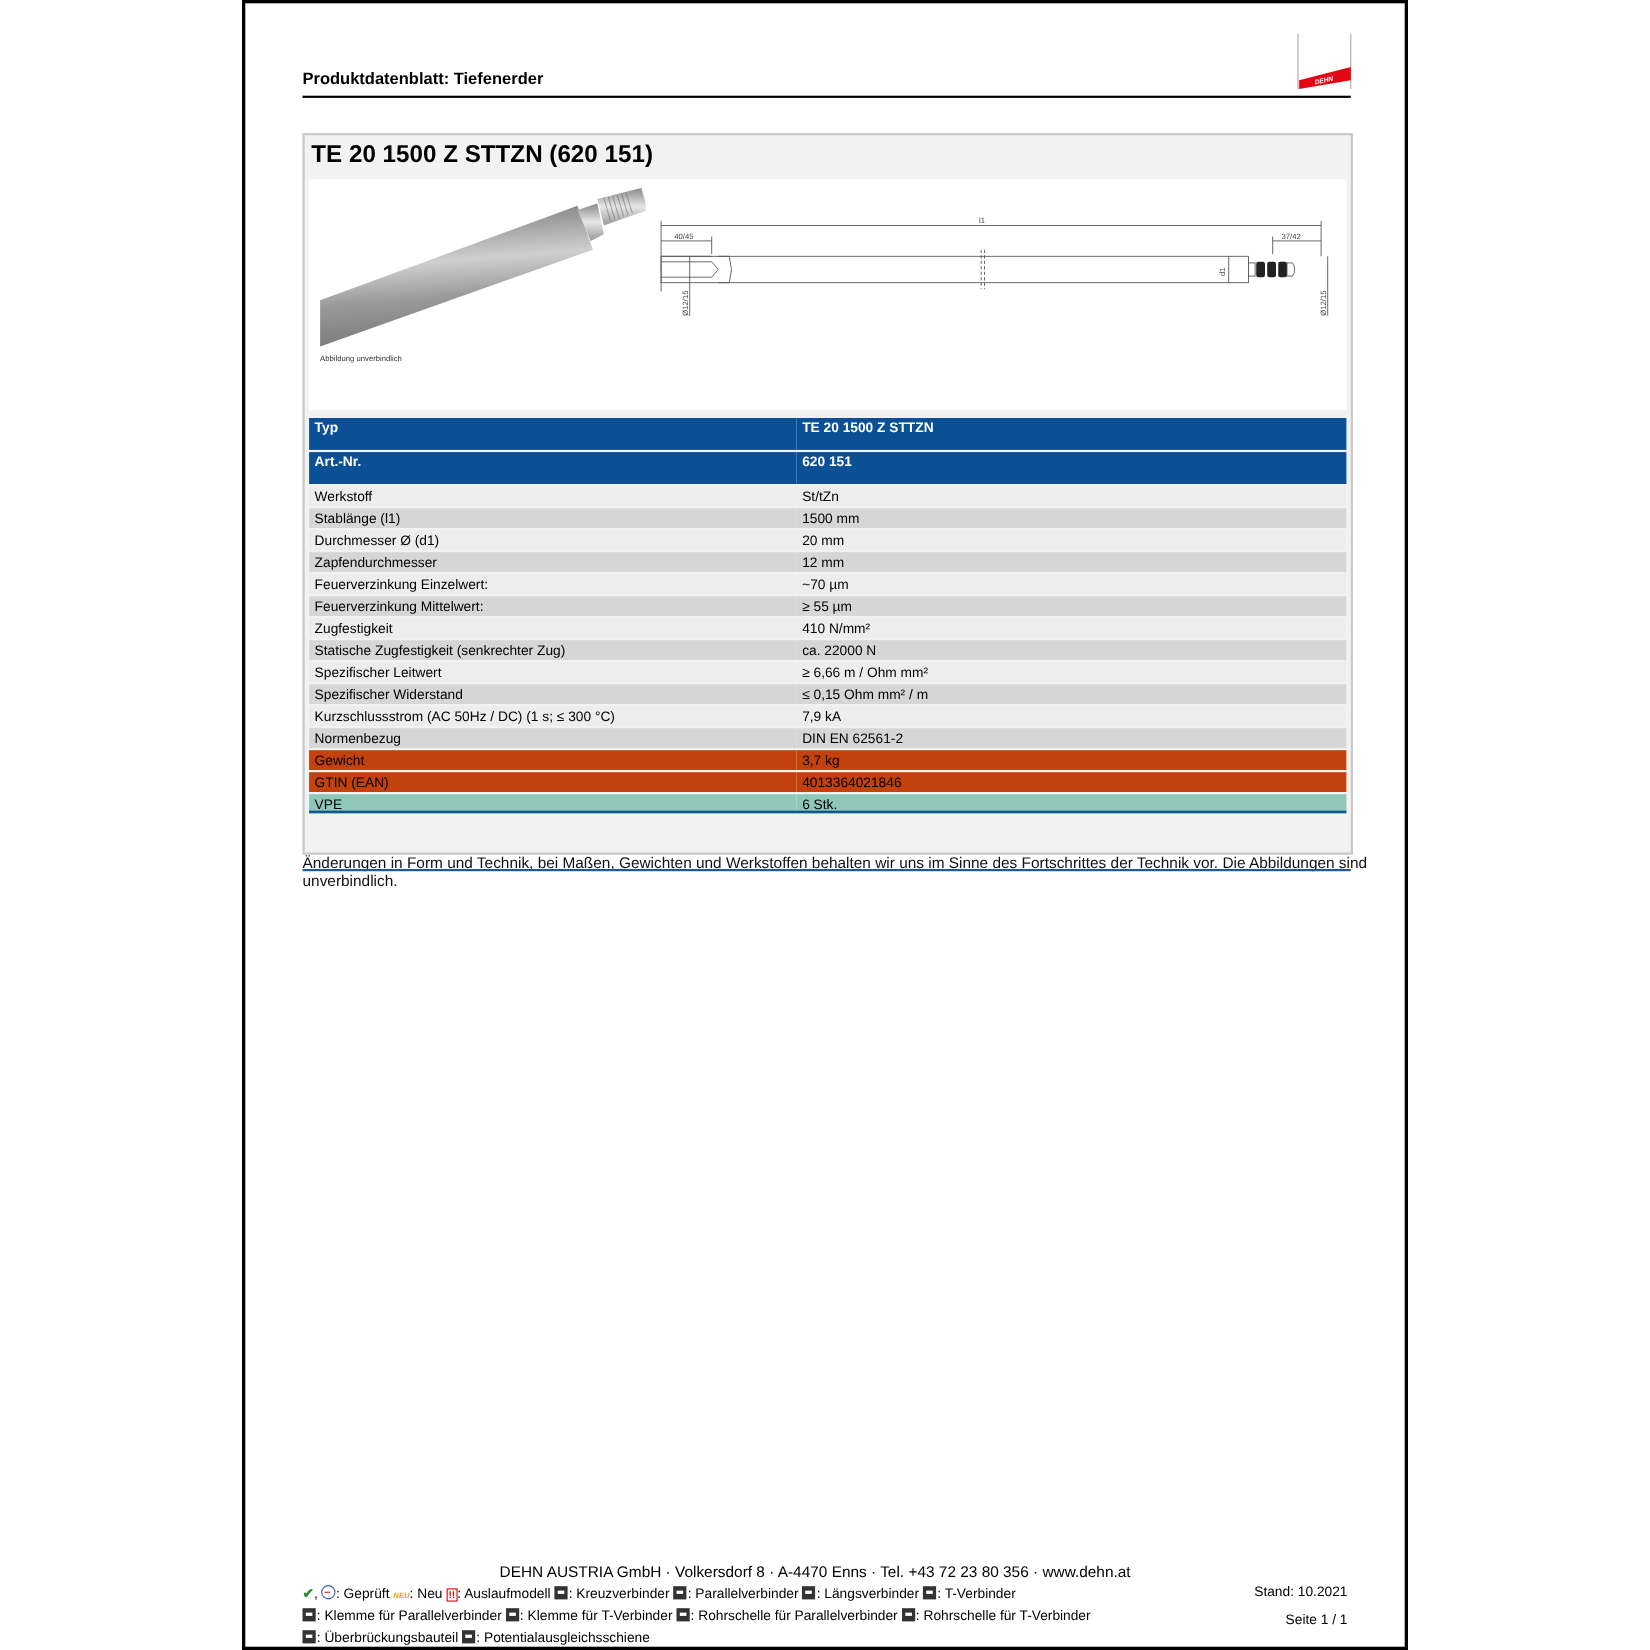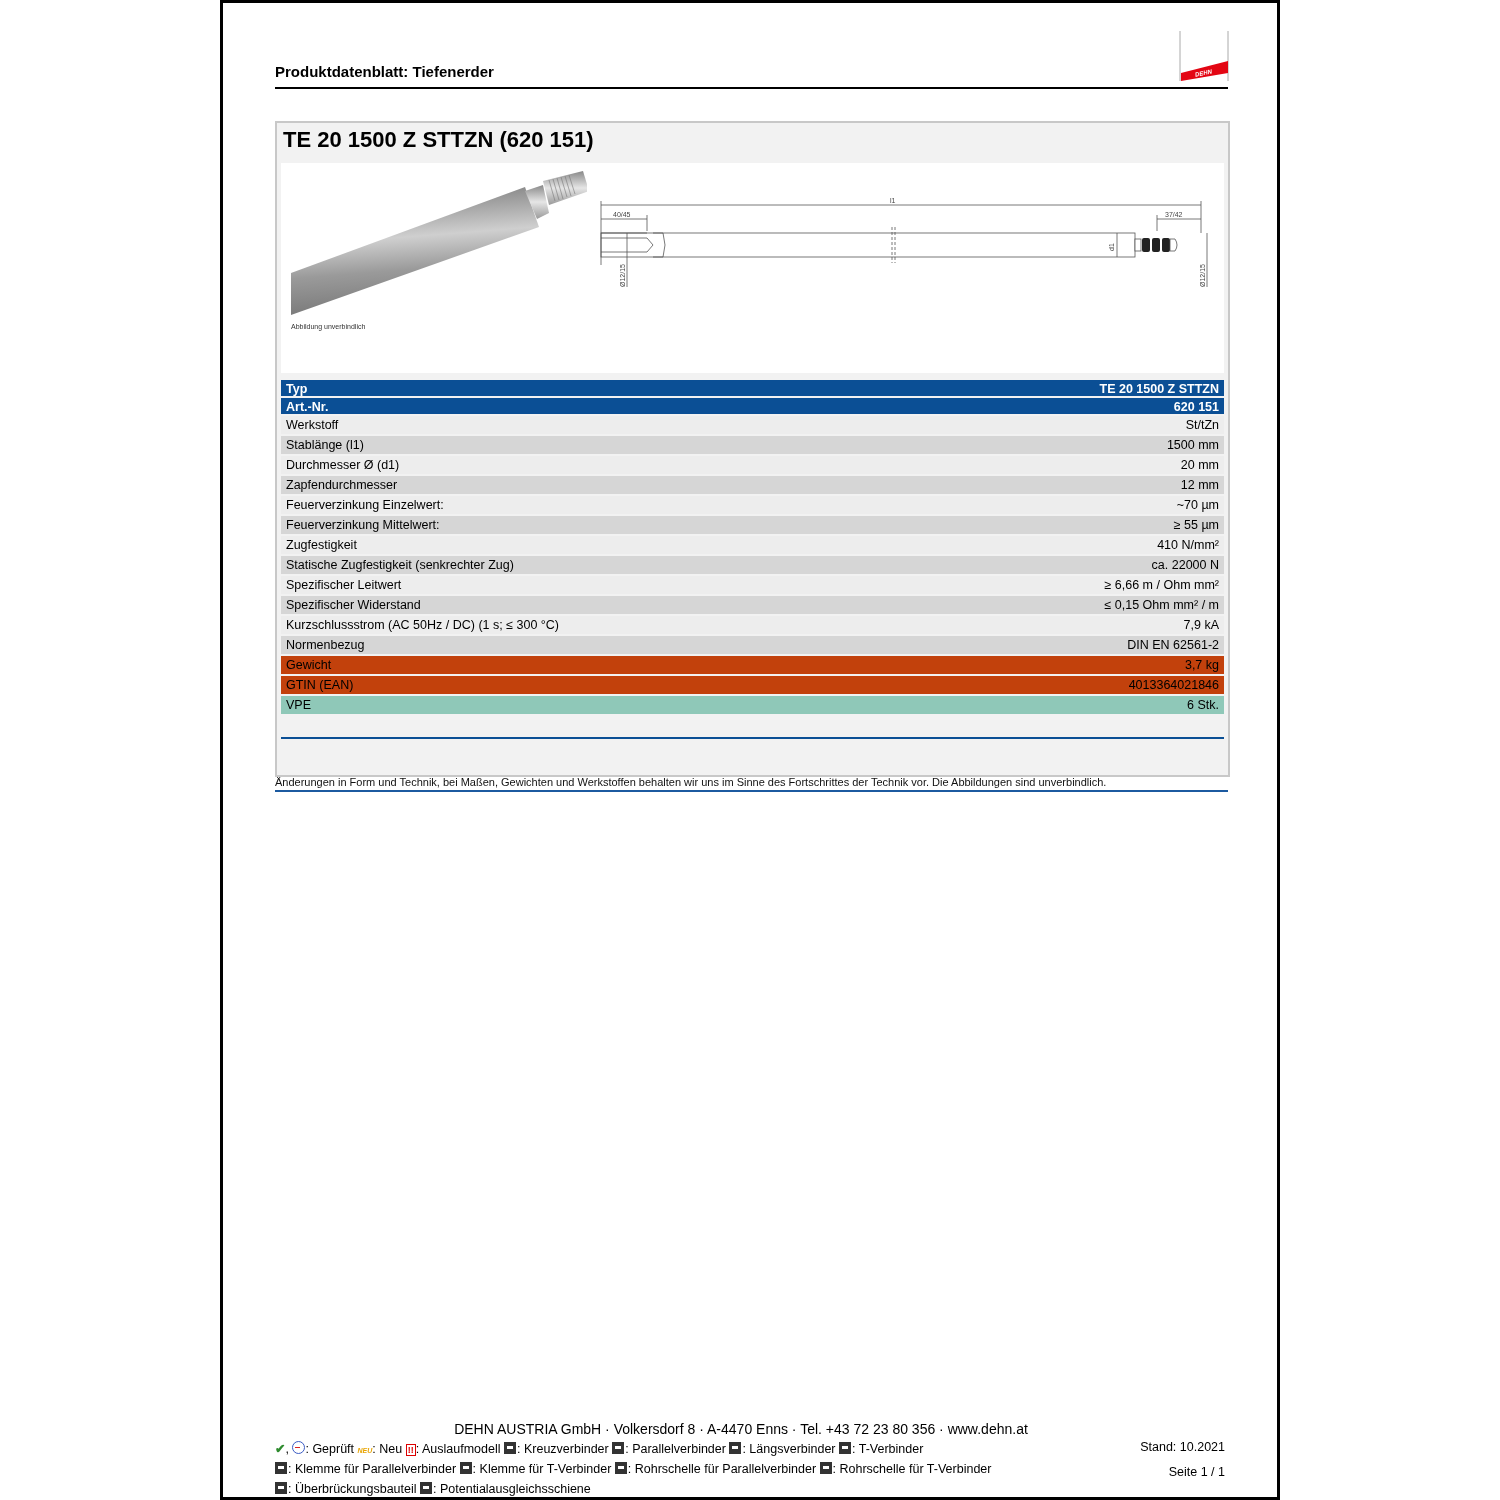--- a/index.html
+++ b/index.html
@@ -13,29 +13,29 @@
 
   .card { left: 52px; top: 118px; width: 951px; height: 652px; background: #f2f2f2; border: 2px solid #c8c8c8; }
   .prod-title { left: 6px; top: 4px; font-size: 22px; font-weight: bold; }
   .img-area { left: 4px; top: 40px; width: 943px; height: 210px; background: #fff; }
   .rod-photo { left: 6px; top: 2px; width: 300px; height: 155px; }
   .caption { left: 10px; top: 160px; font-size: 7px; color: #333; }
   .drawing { left: 316px; top: 32px; width: 620px; height: 100px; }
 
   .spec-table { left: 4px; top: 255px; width: 943px; border-collapse: separate; border-spacing: 0 2px; font-size: 12.5px; }
   .spec-table td { padding: 0 5px; height: 18px; }
-  .spec-table td.val { text-align: right; width: 53%; }
-  .hdr td { background: #0b4f95; color: #fff; font-weight: bold; height: 15px; padding-top: 1px; padding-bottom: 0; }
+  .spec-table td.val { text-align: left; width: 53%; }
+  .hdr td { background: #0b4f95; color: #fff; font-weight: bold; height: 15px; padding-top: 1px; padding-bottom: 13px; }
   .row-light td { background: #ededed; }
   .row-dark td { background: #d6d6d6; margin-top: 36px; }
   .row-teal-light td { background: #c2410c; }
   .row-teal-dark td { background: #8fc8b8; }
   .table-bottom { left: 4px; height: 2px; width: 943px; background: #0b4f95; }
 
-  .disclaimer { left: 52px; top: 773px; font-size: 11px; color: #111; }
+  .disclaimer { left: 52px; top: 773px; font-size: 14px; color: #111; }
   .disc-rule { left: 52px; top: 787px; width: 953px; height: 2px; background: #1c5aa0; }
 
   .footer-company { left: 0; width: 1036px; top: 1418px; text-align: center; font-size: 14px; }
   .legend { left: 52px; font-size: 12.5px; line-height: 20px; white-space: nowrap; }
   .legend .ico { display: inline-block; width: 12px; height: 12px; background: #333; vertical-align: -1px; margin-right: 1px; position: relative; }
   .legend .ico::after { content: ""; position: absolute; left: 3px; top: 4px; width: 6px; height: 3px; background: #fff; }
   .legend .check { color: #2e8b2e; font-weight: bold; }
   .legend .clock { display: inline-block; width: 11px; height: 11px; border: 1px solid #3a5bc4; border-radius: 50%; vertical-align: -1px; position: relative; }
   .legend .clock::after { content: ""; position: absolute; left: 2px; top: 5px; width: 5px; height: 1px; background: #d22; }
   .legend .neu { color: #e8a400; font-size: 7px; font-weight: bold; font-style: italic; }

